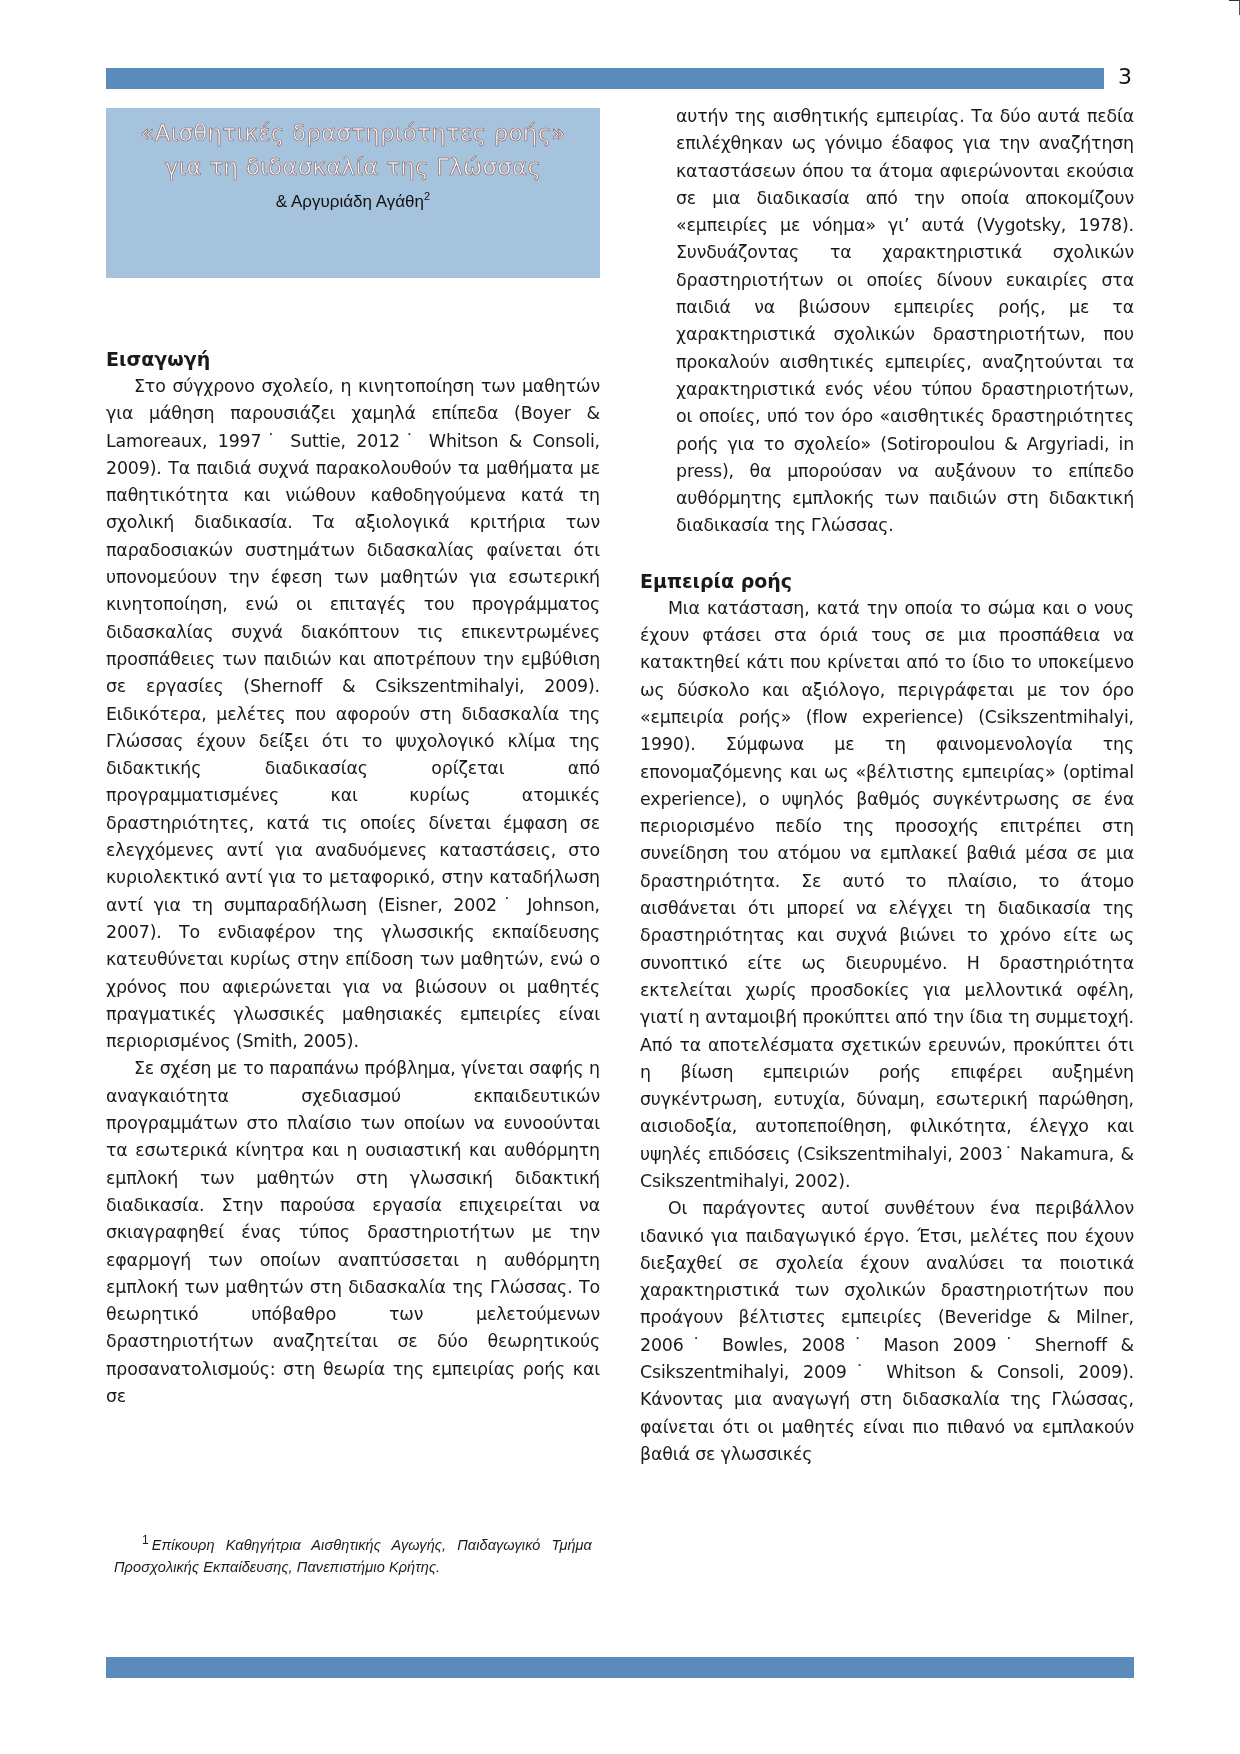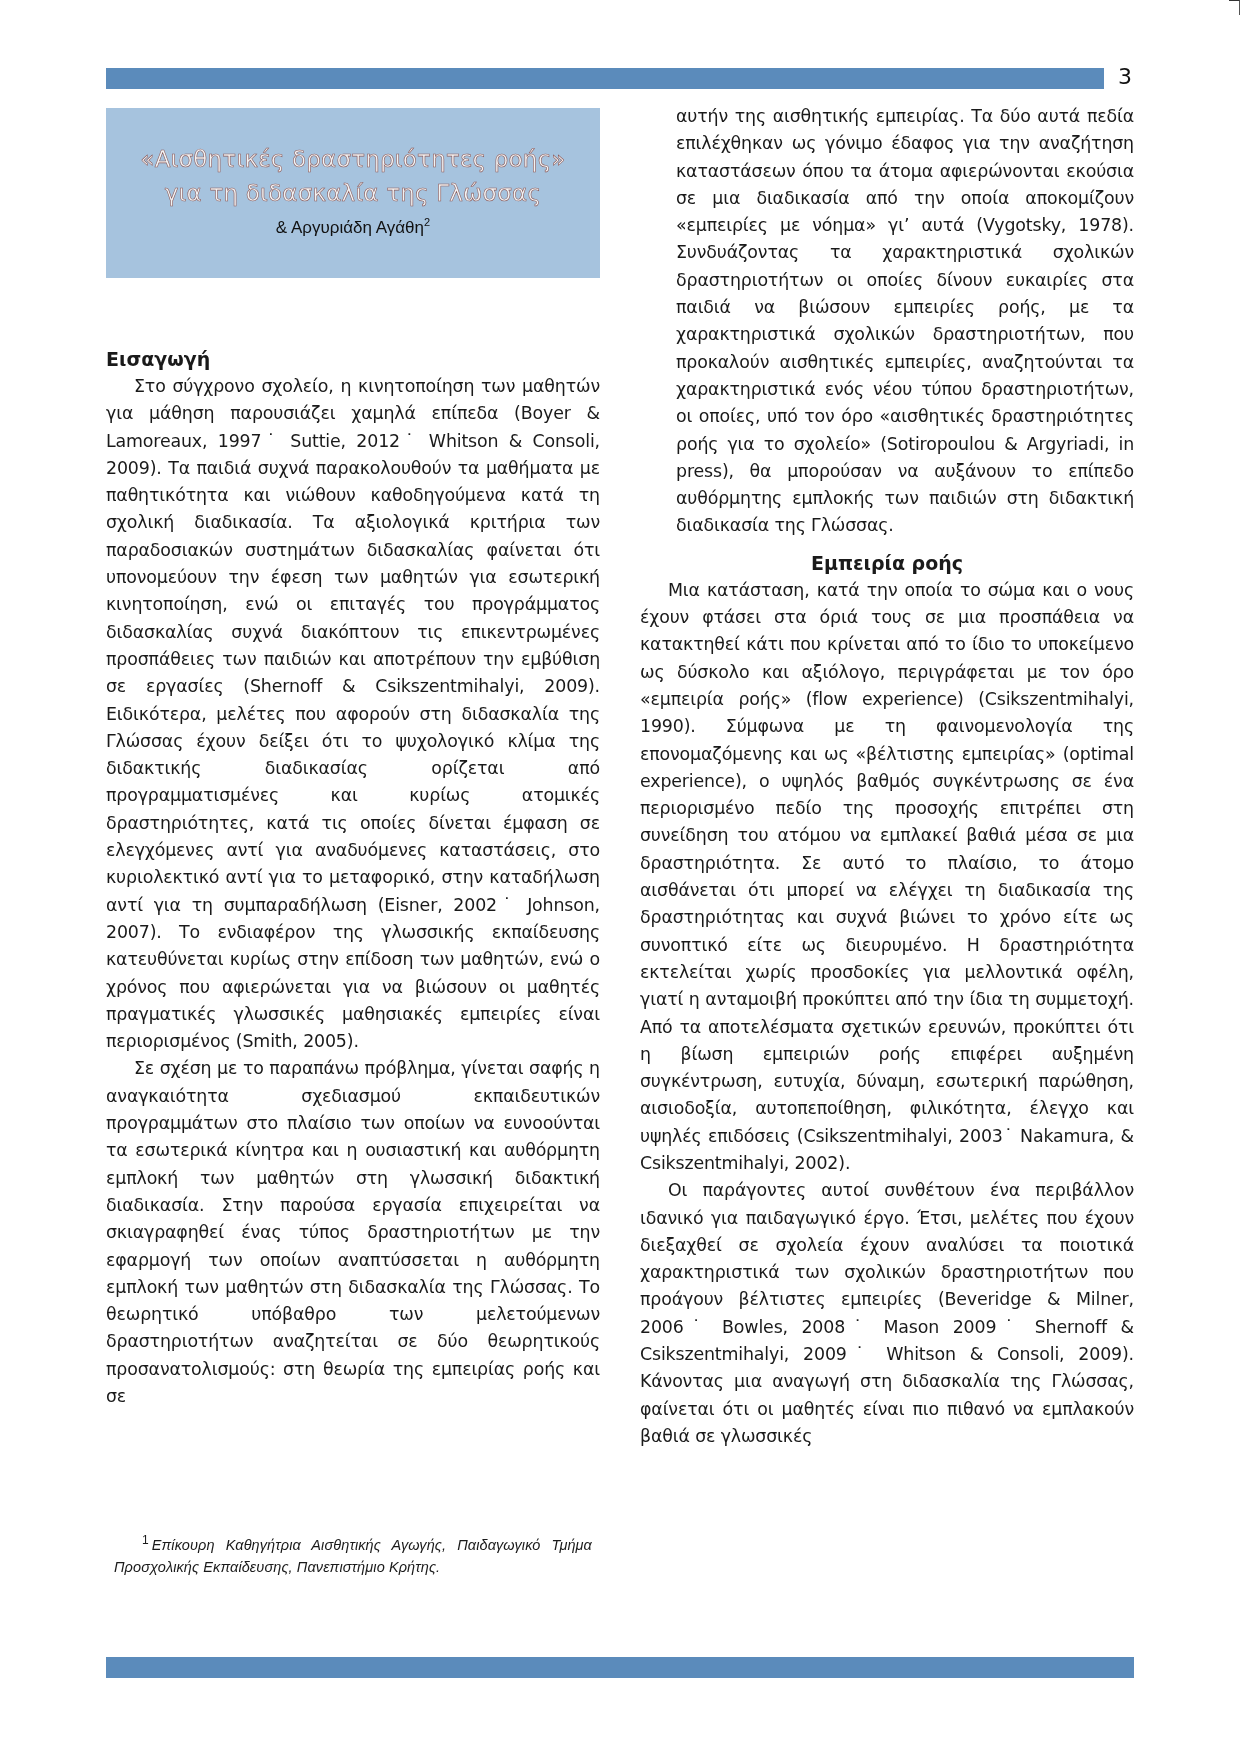--- a/index.html
+++ b/index.html
@@ -10,21 +10,21 @@
   .bottom-bar { position: absolute; left: 106px; top: 1657px; width: 1028px; height: 21px; background: #5b8bbb; }
   .corner-mark { position: absolute; right: 0; top: 0; width: 10px; height: 14px; border-top: 1px solid #333; border-right: 1px solid #555; }
 
   .col { position: absolute; top: 0; width: 494px; }
   .col-left { left: 106px; }
   .col-right { left: 640px; }
 
   .title-box { position: absolute; left: 106px; top: 108px; width: 494px; height: 170px; background: #a6c3de; text-align: center; }
   .title-line { font-family: "DejaVu Sans", sans-serif; font-size: 23px; line-height: 34px; color: #f3f3f3;
                 -webkit-text-stroke: 0.6px #8a5a5a; letter-spacing: 0.2px; }
-  .title-first { margin-top: 34px; }
+  .title-first { margin-top: 8px; }
   .author { font-family: "Liberation Sans", sans-serif; font-size: 17px; line-height: 25px; color: #111; }
   .author sup { font-size: 11px; }
 
   .heading { font-family: "DejaVu Sans", sans-serif; font-weight: bold; font-size: 19px; line-height: 27px; margin: 0; }
   .para { font-family: "DejaVu Sans", sans-serif; font-size: 17.4px; line-height: 27.3px; margin: 0;
           text-align: justify; text-indent: 28px; letter-spacing: -0.15px; }
   .para.noindent { text-indent: 0; margin-left: 36px; }
 
   .footnotes { position: absolute; left: 106px; top: 1522px; width: 494px; }
   .footnote { font-family: "Liberation Sans", sans-serif; font-style: italic; font-size: 14.5px; line-height: 21.6px;
@@ -50,18 +50,18 @@
   <p class="para">Στο σύγχρονο σχολείο, η κινητοποίηση των μαθητών για μάθηση παρουσιάζει χαμηλά επίπεδα (Boyer &amp; Lamoreaux, 1997˙ Suttie, 2012˙ Whitson &amp; Consoli, 2009). Τα παιδιά συχνά παρακολουθούν τα μαθήματα με παθητικότητα και νιώθουν καθοδηγούμενα κατά τη σχολική διαδικασία. Τα αξιολογικά κριτήρια των παραδοσιακών συστημάτων διδασκαλίας φαίνεται ότι υπονομεύουν την έφεση των μαθητών για εσωτερική κινητοποίηση, ενώ οι επιταγές του προγράμματος διδασκαλίας συχνά διακόπτουν τις επικεντρωμένες προσπάθειες των παιδιών και αποτρέπουν την εμβύθιση σε εργασίες (Shernoff &amp; Csikszentmihalyi, 2009). Ειδικότερα, μελέτες που αφορούν στη διδασκαλία της Γλώσσας έχουν δείξει ότι το ψυχολογικό κλίμα της διδακτικής διαδικασίας ορίζεται από προγραμματισμένες και κυρίως ατομικές δραστηριότητες, κατά τις οποίες δίνεται έμφαση σε ελεγχόμενες αντί για αναδυόμενες καταστάσεις, στο κυριολεκτικό αντί για το μεταφορικό, στην καταδήλωση αντί για τη συμπαραδήλωση (Eisner, 2002˙ Johnson, 2007). Το ενδιαφέρον της γλωσσικής εκπαίδευσης κατευθύνεται κυρίως στην επίδοση των μαθητών, ενώ ο χρόνος που αφιερώνεται για να βιώσουν οι μαθητές πραγματικές γλωσσικές μαθησιακές εμπειρίες είναι περιορισμένος (Smith, 2005).</p>
   <p class="para">Σε σχέση με το παραπάνω πρόβλημα, γίνεται σαφής η αναγκαιότητα σχεδιασμού εκπαιδευτικών προγραμμάτων στο πλαίσιο των οποίων να ευνοούνται τα εσωτερικά κίνητρα και η ουσιαστική και αυθόρμητη εμπλοκή των μαθητών στη γλωσσική διδακτική διαδικασία. Στην παρούσα εργασία επιχειρείται να σκιαγραφηθεί ένας τύπος δραστηριοτήτων με την εφαρμογή των οποίων αναπτύσσεται η αυθόρμητη εμπλοκή των μαθητών στη διδασκαλία της Γλώσσας. Το θεωρητικό υπόβαθρο των μελετούμενων δραστηριοτήτων αναζητείται σε δύο θεωρητικούς προσανατολισμούς: στη θεωρία της εμπειρίας ροής και σε</p>
 </div>
 
 <div class="footnotes">
   <p class="footnote"><span class="fn-mark">1</span><span>Επίκουρη Καθηγήτρια Αισθητικής Αγωγής, Παιδαγωγικό Τμήμα Προσχολικής Εκπαίδευσης, Πανεπιστήμιο Κρήτης.</span></p>
 </div>
 
 <div class="col col-right" style="top: 103px;">
   <p class="para noindent">αυτήν της αισθητικής εμπειρίας. Τα δύο αυτά πεδία επιλέχθηκαν ως γόνιμο έδαφος για την αναζήτηση καταστάσεων όπου τα άτομα αφιερώνονται εκούσια σε μια διαδικασία από την οποία αποκομίζουν «εμπειρίες με νόημα» γι’ αυτά (Vygotsky, 1978). Συνδυάζοντας τα χαρακτηριστικά σχολικών δραστηριοτήτων οι οποίες δίνουν ευκαιρίες στα παιδιά να βιώσουν εμπειρίες ροής, με τα χαρακτηριστικά σχολικών δραστηριοτήτων, που προκαλούν αισθητικές εμπειρίες, αναζητούνται τα χαρακτηριστικά ενός νέου τύπου δραστηριοτήτων, οι οποίες, υπό τον όρο «αισθητικές δραστηριότητες ροής για το σχολείο» (Sotiropoulou &amp; Argyriadi, in press), θα μπορούσαν να αυξάνουν το επίπεδο αυθόρμητης εμπλοκής των παιδιών στη διδακτική διαδικασία της Γλώσσας.</p>
-  <h2 class="heading" style="margin-top: 10px; text-align: center;">Εμπειρία ροής</h2>
+  <h2 class="heading" style="margin-top: 28px;">Εμπειρία ροής</h2>
   <p class="para">Μια κατάσταση, κατά την οποία το σώμα και ο νους έχουν φτάσει στα όριά τους σε μια προσπάθεια να κατακτηθεί κάτι που κρίνεται από το ίδιο το υποκείμενο ως δύσκολο και αξιόλογο, περιγράφεται με τον όρο «εμπειρία ροής» (flow experience) (Csikszentmihalyi, 1990). Σύμφωνα με τη φαινομενολογία της επονομαζόμενης και ως «βέλτιστης εμπειρίας» (optimal experience), ο υψηλός βαθμός συγκέντρωσης σε ένα περιορισμένο πεδίο της προσοχής επιτρέπει στη συνείδηση του ατόμου να εμπλακεί βαθιά μέσα σε μια δραστηριότητα. Σε αυτό το πλαίσιο, το άτομο αισθάνεται ότι μπορεί να ελέγχει τη διαδικασία της δραστηριότητας και συχνά βιώνει το χρόνο είτε ως συνοπτικό είτε ως διευρυμένο. Η δραστηριότητα εκτελείται χωρίς προσδοκίες για μελλοντικά οφέλη, γιατί η ανταμοιβή προκύπτει από την ίδια τη συμμετοχή. Από τα αποτελέσματα σχετικών ερευνών, προκύπτει ότι η βίωση εμπειριών ροής επιφέρει αυξημένη συγκέντρωση, ευτυχία, δύναμη, εσωτερική παρώθηση, αισιοδοξία, αυτοπεποίθηση, φιλικότητα, έλεγχο και υψηλές επιδόσεις (Csikszentmihalyi, 2003˙ Nakamura, &amp; Csikszentmihalyi, 2002).</p>
   <p class="para">Οι παράγοντες αυτοί συνθέτουν ένα περιβάλλον ιδανικό για παιδαγωγικό έργο. Έτσι, μελέτες που έχουν διεξαχθεί σε σχολεία έχουν αναλύσει τα ποιοτικά χαρακτηριστικά των σχολικών δραστηριοτήτων που προάγουν βέλτιστες εμπειρίες (Beveridge &amp; Milner, 2006˙ Bowles, 2008˙ Mason 2009˙ Shernoff &amp; Csikszentmihalyi, 2009˙ Whitson &amp; Consoli, 2009). Κάνοντας μια αναγωγή στη διδασκαλία της Γλώσσας, φαίνεται ότι οι μαθητές είναι πιο πιθανό να εμπλακούν βαθιά σε γλωσσικές</p>
 </div>
 
 <div class="bottom-bar"></div>
 
 </body></html>

